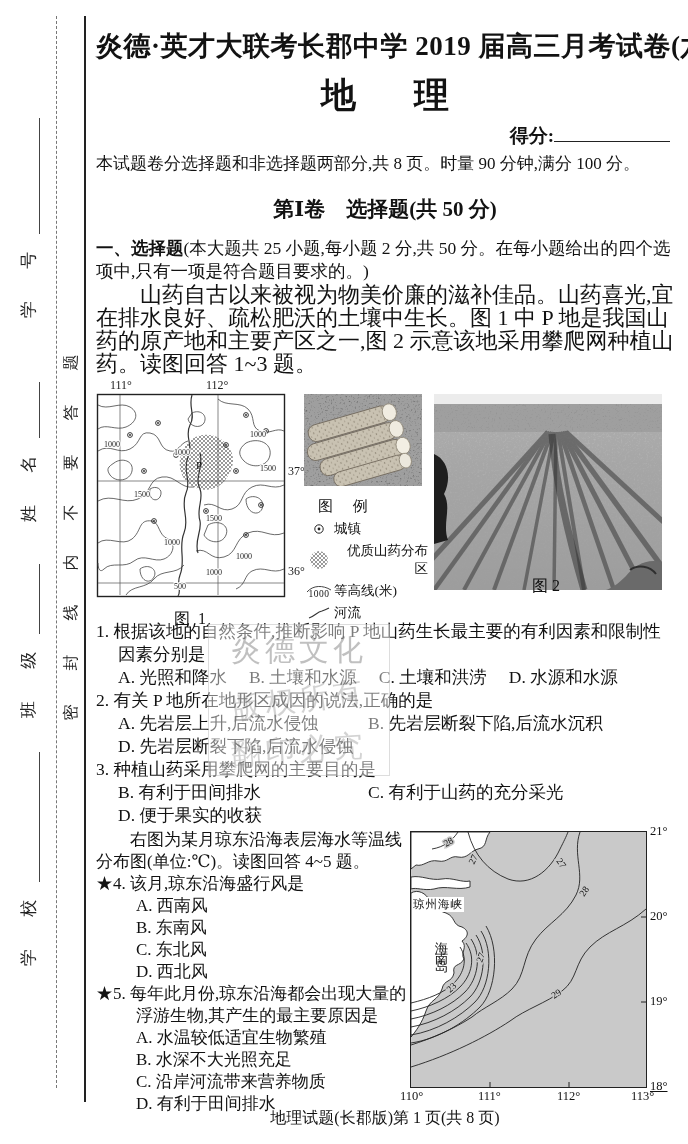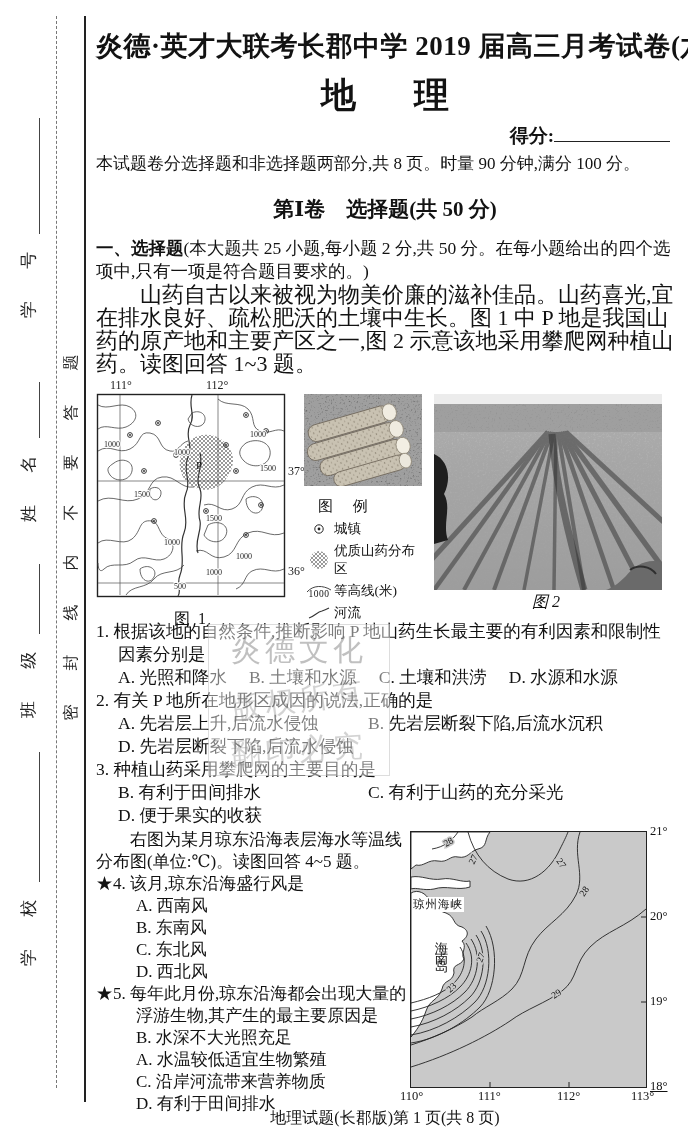--- a/index.html
+++ b/index.html
@@ -30,21 +30,21 @@
   .passage{font-size:22px;line-height:23px;text-indent:2em;}
 
   
   .figures{margin-top:5px;display:flex;height:240px;}
   .fig1col{position:relative;width:208px;flex:none;}
   .fig1col svg{position:absolute;left:0;top:13px;}
   .deg{position:absolute;font-size:12px;color:#222;}
   .fig-caption{position:absolute;font-size:16px;letter-spacing:2px;}
   .midcol{position:relative;width:124px;flex:none;padding-top:14px;}
   .legend-title{margin-top:7px;font-size:15px;letter-spacing:8px;text-align:left;padding-left:14px;}
-  .legend-row{display:flex;align-items:center;margin-top:4px;font-size:13.5px;}
+  .legend-row{display:flex;align-items:center;margin-top:4px;font-size:13.5px;text-align:right;}
   .legend-ic{width:30px;flex:none;display:flex;flex-direction:column;align-items:center;}
   .legend-ic .cval{font-size:9.5px;margin-top:-4px;letter-spacing:.5px;}
   .fig2col{position:relative;flex:1;padding-left:6px;padding-top:14px;}
 
   
   .qblock{font-size:17.5px;line-height:23px;}
   .qstem{padding-left:22px;text-indent:-22px;}
   .opts-inline{padding-left:22px;display:flex;gap:22px;white-space:nowrap;}
   .opts-grid{padding-left:22px;display:grid;grid-template-columns:250px 1fr;}
 
@@ -328,21 +328,21 @@
             <path d="M130,38 L245,196" stroke-width="5.5"></path>
             <path d="M132,38 L275,170" stroke-width="5"></path>
           </g>
           <g stroke="#2c2c2c" fill="none" opacity="0.5">
             <path d="M118,40 C120,70 128,120 150,196" stroke-width="7"></path>
           </g>
           <path d="M0,60 C14,66 18,84 10,100 C18,114 8,130 14,146 L0,150 Z" fill="#1e1e1e"></path>
           <path d="M228,196 L228,168 C212,164 200,172 192,182 C184,190 178,194 172,196 Z" fill="#6a6a6a"></path>
           <path d="M196,176 C204,170 216,172 222,180" stroke="#2f2f2f" fill="none" stroke-width="2"></path>
         </svg>
-        <div class="fig-caption" style="left:104px;top:212px;letter-spacing:0;font-style:italic;">图 2</div>
+        <div class="fig-caption" style="left:104px;top:196px;letter-spacing:0;">图 2</div>
       </div>
     </div>
 
     <div class="qblock">
       <div class="qstem"><span>1.</span> <span>根据该地的自然条件,推断影响 P 地山药生长最主要的有利因素和限制性因素分别是</span></div>
       <div class="opts-inline">
         <span>A. 光照和降水</span>
         <span>B. 土壤和水源</span>
         <span>C. 土壤和洪涝</span>
         <span>D. 水源和水源</span>
@@ -369,22 +369,22 @@
 
     <div class="two-col">
       <div class="left-col">
         <div class="p2">右图为某月琼东沿海表层海水等温线分布图(单位:℃)。读图回答 4~5 题。</div>
         <div class="starq"><span>★4.</span> <span>该月,琼东沿海盛行风是</span></div>
         <div class="sopt">A. 西南风</div>
         <div class="sopt">B. 东南风</div>
         <div class="sopt">C. 东北风</div>
         <div class="sopt">D. 西北风</div>
         <div class="starq"><span>★5.</span> <span>每年此月份,琼东沿海都会出现大量的浮游生物,其产生的最主要原因是</span></div>
+        <div class="sopt">A. 水温较低适宜生物繁殖</div>
         <div class="sopt">B. 水深不大光照充足</div>
-        <div class="sopt">A. 水温较低适宜生物繁殖</div>
         <div class="sopt">C. 沿岸河流带来营养物质</div>
         <div class="sopt">D. 有利于田间排水</div>
       </div>
 
       <div class="map-col">
         <svg width="237" height="257" viewBox="0 0 237 257">
           <rect x="0.5" y="0.5" width="236" height="256" fill="#c9c9c9" stroke="#222"></rect>
 
           <path d="M1,1 H80 C74,8 78,16 68,18 C60,20 58,28 48,26 C40,24 38,32 28,30 C18,28 14,36 6,34 L1,38 Z" fill="#fff" stroke="#222" stroke-width="0.9"></path>
           <path d="M1,46 C12,44 20,50 32,48 C42,46 52,52 60,50 L60,56 C48,60 36,54 24,58 C14,60 6,56 1,58 Z" fill="#fff" stroke="#222" stroke-width="0.9"></path>

